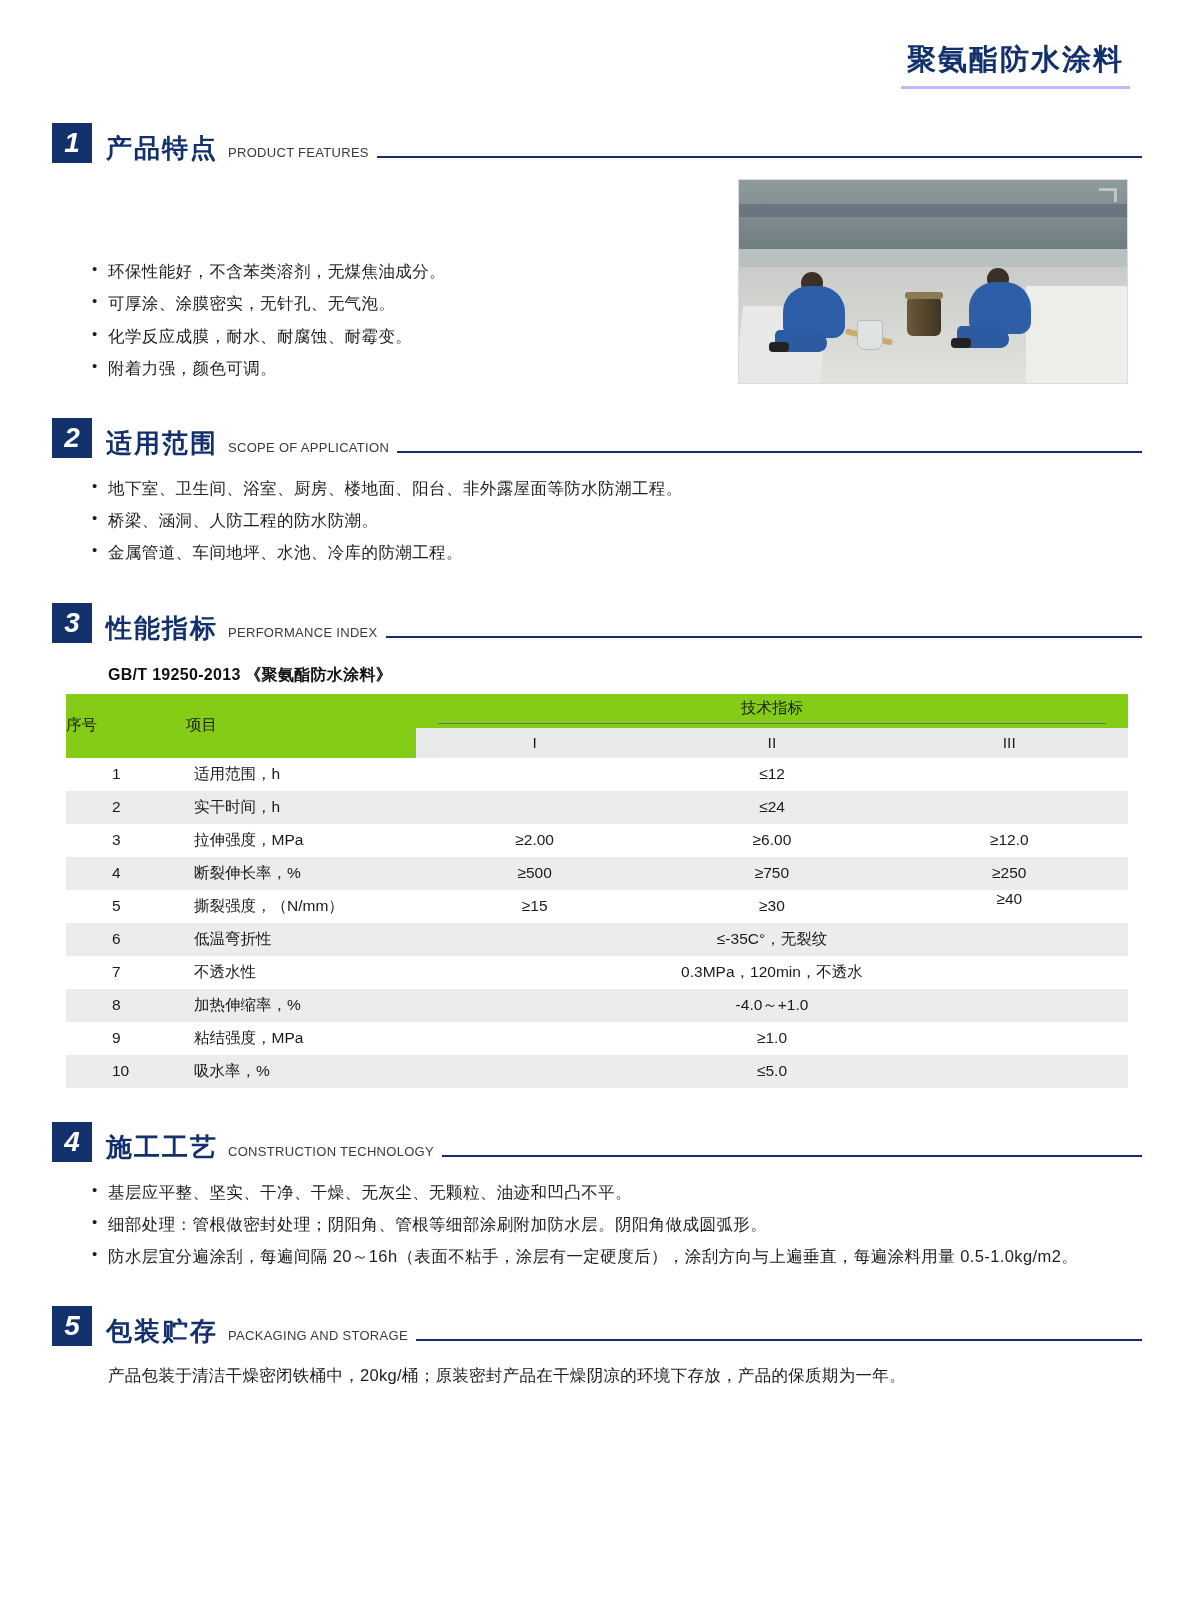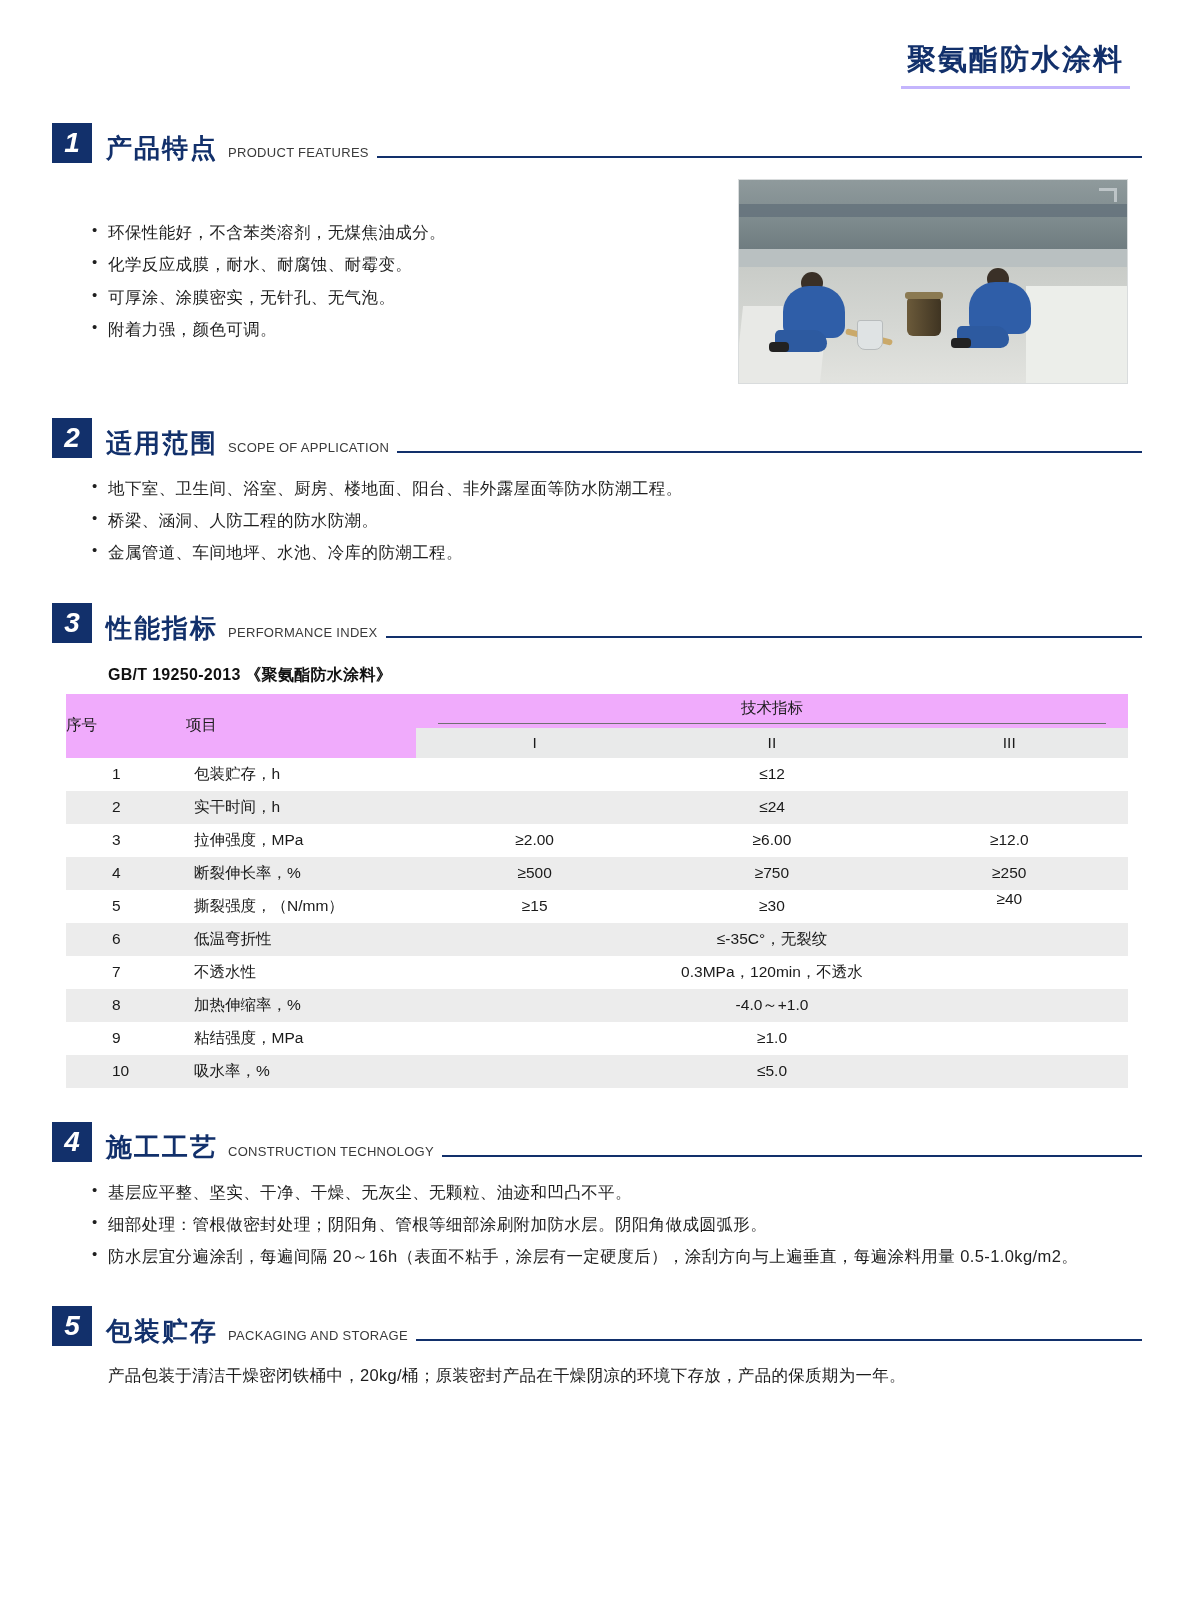--- a/index.html
+++ b/index.html
@@ -99,21 +99,21 @@
     position: absolute;
     left: -16px;
     top: -1px;
     font-size: 15px;
     color: #1e1e1e;
   }
 
   
   .s1-row {
     display: flex;
-    align-items: center;
+    align-items: flex-end;
   }
   .s1-left { flex: 1 1 auto; min-width: 0; }
   .photo {
     flex: 0 0 auto;
     width: 390px;
     height: 205px;
     margin: 16px 14px 0 10px;
     position: relative;
     overflow: hidden;
     background: linear-gradient(#cfd4d6 0%, #c3c9cc 35%, #b9bfc2 36%, #cfd2d2 100%);
@@ -193,21 +193,21 @@
     width: calc(100% - 28px);
     margin-left: 14px;
     border-collapse: collapse;
     font-size: 15.5px;
   }
   table.perf td, table.perf th {
     padding: 0;
     font-weight: normal;
   }
   .hdr-row td {
-    background: #f0abfc;
+    background: #84cc16;
     height: 34px;
     vertical-align: middle;
   }
   .hdr-row2 td {
     background: #e9eaea;
     height: 30px;
     vertical-align: middle;
     text-align: center;
   }
   .c-no { width: 120px; padding-left: 46px; }
@@ -259,22 +259,22 @@
     <div class="sec-num">1</div>
     <div class="sec-cn">产品特点</div>
     <div class="sec-en">PRODUCT FEATURES</div>
     <div class="sec-rule"></div>
   </div>
 
   <div class="s1-row">
     <div class="s1-left">
       <ul class="bul">
         <li>环保性能好，不含苯类溶剂，无煤焦油成分。</li>
+        <li>可厚涂、涂膜密实，无针孔、无气泡。</li>
         <li>化学反应成膜，耐水、耐腐蚀、耐霉变。</li>
-        <li>可厚涂、涂膜密实，无针孔、无气泡。</li>
         <li>附着力强，颜色可调。</li>
       </ul>
     </div>
 
     <div class="photo">
       <div class="ph-wall"></div>
       <div class="ph-strip"></div>
       <div class="ph-wall2"></div>
       <div class="ph-floor"></div>
       <div class="ph-white-l"></div>
@@ -338,21 +338,21 @@
         </td>
       </tr>
       <tr class="hdr-row2">
         <td class="c-i">I</td>
         <td class="c-ii">II</td>
         <td class="c-iii">III</td>
       </tr>
 
       <tr class="body-row">
         <td class="c-no">1</td>
-        <td class="c-item">包装贮存，h</td>
+        <td class="c-item">适用范围，h</td>
         <td class="span-center" colspan="3">≤12</td>
       </tr>
 
       <tr class="body-row alt">
         <td class="c-no">2</td>
         <td class="c-item">实干时间，h</td>
         <td class="span-center" colspan="3">≤24</td>
       </tr>
 
       <tr class="body-row">

